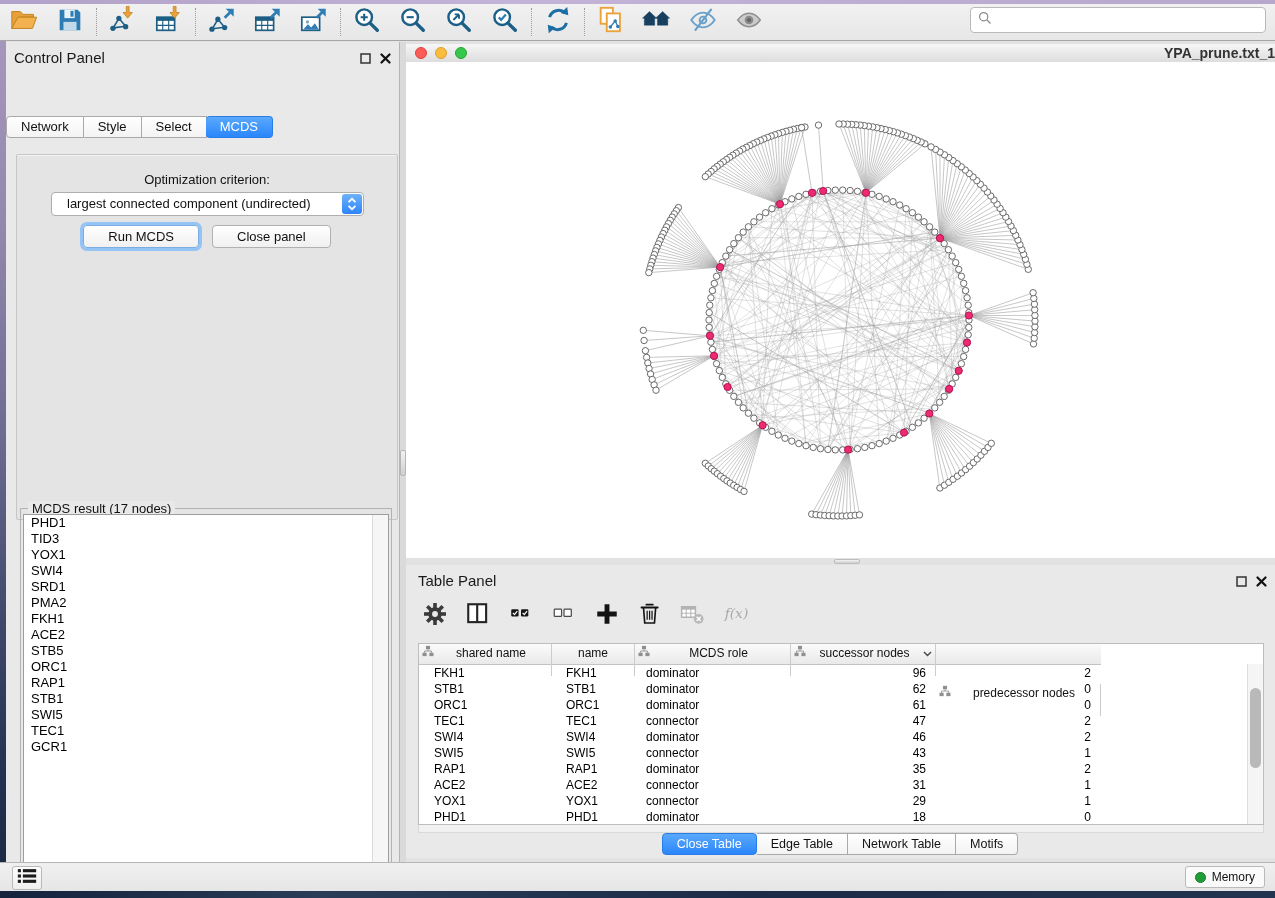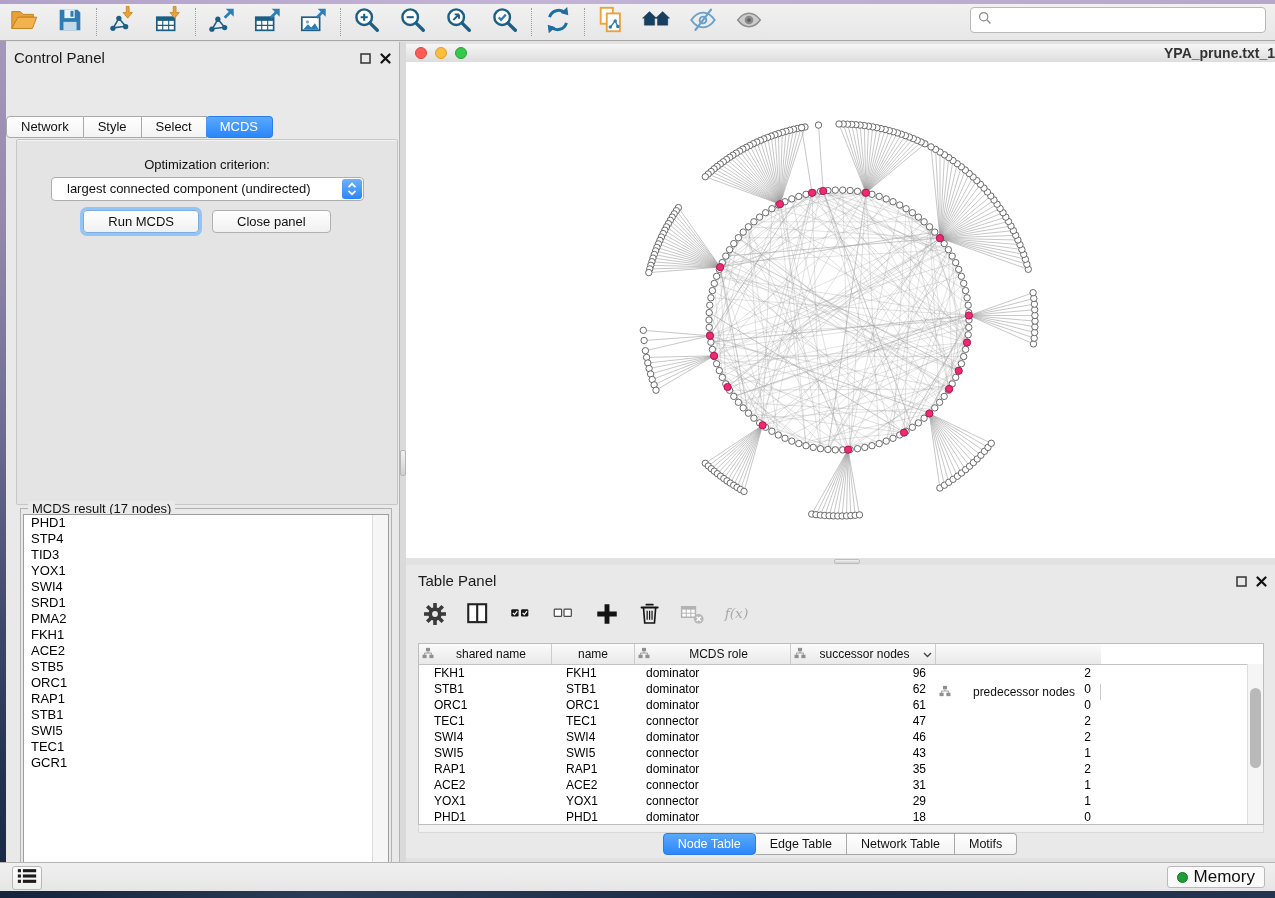--- a/index.html
+++ b/index.html
@@ -24,21 +24,21 @@
   .control-panel{position:absolute;left:6px;top:42px;width:394px;height:820px;background:#e9e9e9;border-right:1px solid #b4b4b4;box-sizing:border-box;}
   .panel-title-row{position:relative;height:26px;}
   .panel-title{position:absolute;left:8px;top:7px;font-size:15px;color:#1a1a1a;}
   .win-icons{position:absolute;right:8px;top:8px;display:flex;gap:9px;align-items:center;}
   .cp-tabs{position:absolute;left:0;right:0;top:74px;display:flex;}
   .seg{height:20px;line-height:20px;padding:0 14px;font-size:13px;color:#111;
     background:linear-gradient(#ffffff,#f3f3f3);border:1px solid #a9a9a9;border-left:none;cursor:default;}
   .seg:first-child{border-left:1px solid #a9a9a9;border-radius:4px 0 0 4px;}
   .seg:last-child{border-radius:0 4px 4px 0;}
   .seg.active{background:linear-gradient(#5aa9fd,#2a86fb);color:#fff;border-color:#2a7de4;border-radius:4px;margin-left:-1px;}
-  .cp-inner{position:absolute;left:10px;top:97px;width:380px;height:364px;background:#e4e4e4;
+  .cp-inner{position:absolute;left:10px;top:112px;width:380px;height:364px;background:#e4e4e4;
     border:1px solid #c6c6c6;border-radius:2px;box-shadow:inset 0 1px 0 #f4f4f4;}
   .opt-label{position:absolute;left:0;right:0;top:17px;text-align:center;font-size:13px;color:#111;}
   .dropdown{position:absolute;left:34px;top:37px;width:313px;height:24px;background:#fff;border:1px solid #aeaeae;
     border-radius:4px;box-sizing:border-box;font-size:13px;line-height:22px;color:#111;padding-left:15px;}
   .dd-stepper{position:absolute;right:1px;top:1px;width:20px;height:20px;border-radius:3px;
     background:linear-gradient(#6db2f8,#2c85f8);display:flex;align-items:center;justify-content:center;}
   .btn-row{position:absolute;left:0;right:0;top:70px;display:flex;justify-content:center;gap:13px;}
   .mac-btn{height:23px;padding:0 24px;background:linear-gradient(#ffffff,#f0f0f0);border:1px solid #b1b1b1;
     border-radius:4px;font-size:13px;line-height:21px;color:#111;box-sizing:border-box;}
   .mac-btn.focus{box-shadow:0 0 0 3px rgba(105,177,255,.65);border-color:#7aaee0;}
@@ -60,41 +60,41 @@
   .light.red{background:#fb5d56;border:1px solid #de443f;}
   .light.yellow{background:#fcbd3f;border:1px solid #dda02a;}
   .light.green{background:#36c84b;border:1px solid #27a334;}
   .net-canvas{position:absolute;left:0;top:18px;width:869px;height:496px;background:#fff;}
   
   .table-panel{position:absolute;left:406px;top:565px;width:869px;height:293px;background:#e9e9e9;}
   .tp-toolbar{position:absolute;left:14px;top:30px;height:42px;display:flex;align-items:center;gap:13px;}
   .tp-btn{width:30px;height:30px;display:flex;align-items:center;justify-content:center;}
   .tp-table{position:absolute;left:12px;top:78px;width:846px;height:182px;background:#fff;border:1px solid #bdbdbd;box-sizing:border-box;overflow:hidden;}
   .thead{display:flex;height:20px;background:linear-gradient(#fbfbfb,#e9e9e9);border-bottom:1px solid #c3c3c3;}
-  .th{display:flex;align-items:center;box-sizing:border-box;border-right:1px solid #cccccc;font-size:12px;color:#111;padding:8px 3px;}
+  .th{display:flex;align-items:flex-end;box-sizing:border-box;border-right:1px solid #cccccc;font-size:12px;color:#111;padding:16px 3px;}
   .th .lbl{flex:1;text-align:center;}
   .th.filler{flex:1;border-right:none;background:#fff;}
   .trow{display:flex;height:16px;font-size:12px;color:#000;}
   .td{box-sizing:border-box;overflow:hidden;white-space:nowrap;line-height:16px;}
   .c0{width:133px;padding-left:15px;}
   .c1{width:83px;padding-left:14px;}
   .c2{width:156px;padding-left:11px;}
   .c3{width:145px;text-align:right;padding-right:10px;}
   .c4{width:165px;text-align:right;padding-right:10px;}
   .tp-vscroll{position:absolute;right:0;top:20px;bottom:0;width:15px;background:#f5f5f5;border-left:1px solid #dddddd;}
   .tp-vthumb{position:absolute;left:2px;right:2px;top:24px;height:80px;background:#b9b9b9;border-radius:6px;}
   .tp-hscroll{position:absolute;left:12px;top:260px;width:846px;height:8px;background:#f1f1f1;border:1px solid #d9d9d9;border-top:none;box-sizing:border-box;}
   .tp-tabs{position:absolute;left:0;right:0;top:268px;display:flex;justify-content:center;}
   .tp-tabs .seg{font-size:12.5px;}
   
   .status-bar{position:absolute;left:0px;top:862px;width:1275px;height:29px;background:linear-gradient(#f0f0f0,#e6e6e6);border-top:1px solid #b5b5b5;box-sizing:border-box;}
   .list-btn{position:absolute;left:12px;top:3px;width:28px;height:22px;background:linear-gradient(#fdfdfd,#efefef);
     border:1px solid #b9b9b9;border-radius:3px;display:flex;align-items:center;justify-content:center;}
   .memory-btn{position:absolute;right:10px;top:3px;height:22px;padding:0 9px;display:flex;align-items:center;gap:6px;
-    background:#fafafa;border:1px solid #b9b9b9;border-radius:3px;font-size:17px;color:#111;box-sizing:border-box;}
+    background:#fafafa;border:1px solid #b9b9b9;border-radius:3px;font-size:12px;color:#111;box-sizing:border-box;}
   .mem-dot{width:11px;height:11px;border-radius:50%;background:#1f9e38;border:1px solid #157a28;box-sizing:border-box;}
 </style>
 </head>
 <body>
 
 <div class="app">
   <div class="desk-top"></div>
 
   <div class="toolbar">
     <div class="search-wrap">
@@ -281,21 +281,20 @@
       <div class="btn-row">
         <button class="mac-btn focus">Run MCDS</button>
         <button class="mac-btn">Close panel</button>
       </div>
     </div>
     <div class="result-group">
       <span class="result-legend">MCDS result (17 nodes)</span>
       <div class="result-list">
         <div>
             <div class="result-item">PHD1</div>
-            <div class="result-item">STP4</div>
             <div class="result-item">TID3</div>
             <div class="result-item">YOX1</div>
             <div class="result-item">SWI4</div>
             <div class="result-item">SRD1</div>
             <div class="result-item">PMA2</div>
             <div class="result-item">FKH1</div>
             <div class="result-item">ACE2</div>
             <div class="result-item">STB5</div>
             <div class="result-item">ORC1</div>
             <div class="result-item">RAP1</div>
@@ -1234,21 +1233,21 @@
             <div class="td c3">18</div>
             <div class="td c4">0</div>
           </div>
         </div>
       <div class="tp-vscroll">
         <div class="tp-vthumb"></div>
       </div>
     </div>
     <div class="tp-hscroll"></div>
     <div class="tp-tabs">
-        <div class="seg active">Node Table</div>
+        <div class="seg active">Close Table</div>
         <div class="seg">Edge Table</div>
         <div class="seg">Network Table</div>
         <div class="seg">Motifs</div>
       </div>
   </div>
 
   <div class="status-bar">
     <div class="list-btn">
       <span><svg width="24" height="22" viewBox="0 0 26 24">
             <g fill="#1c1c1c">

